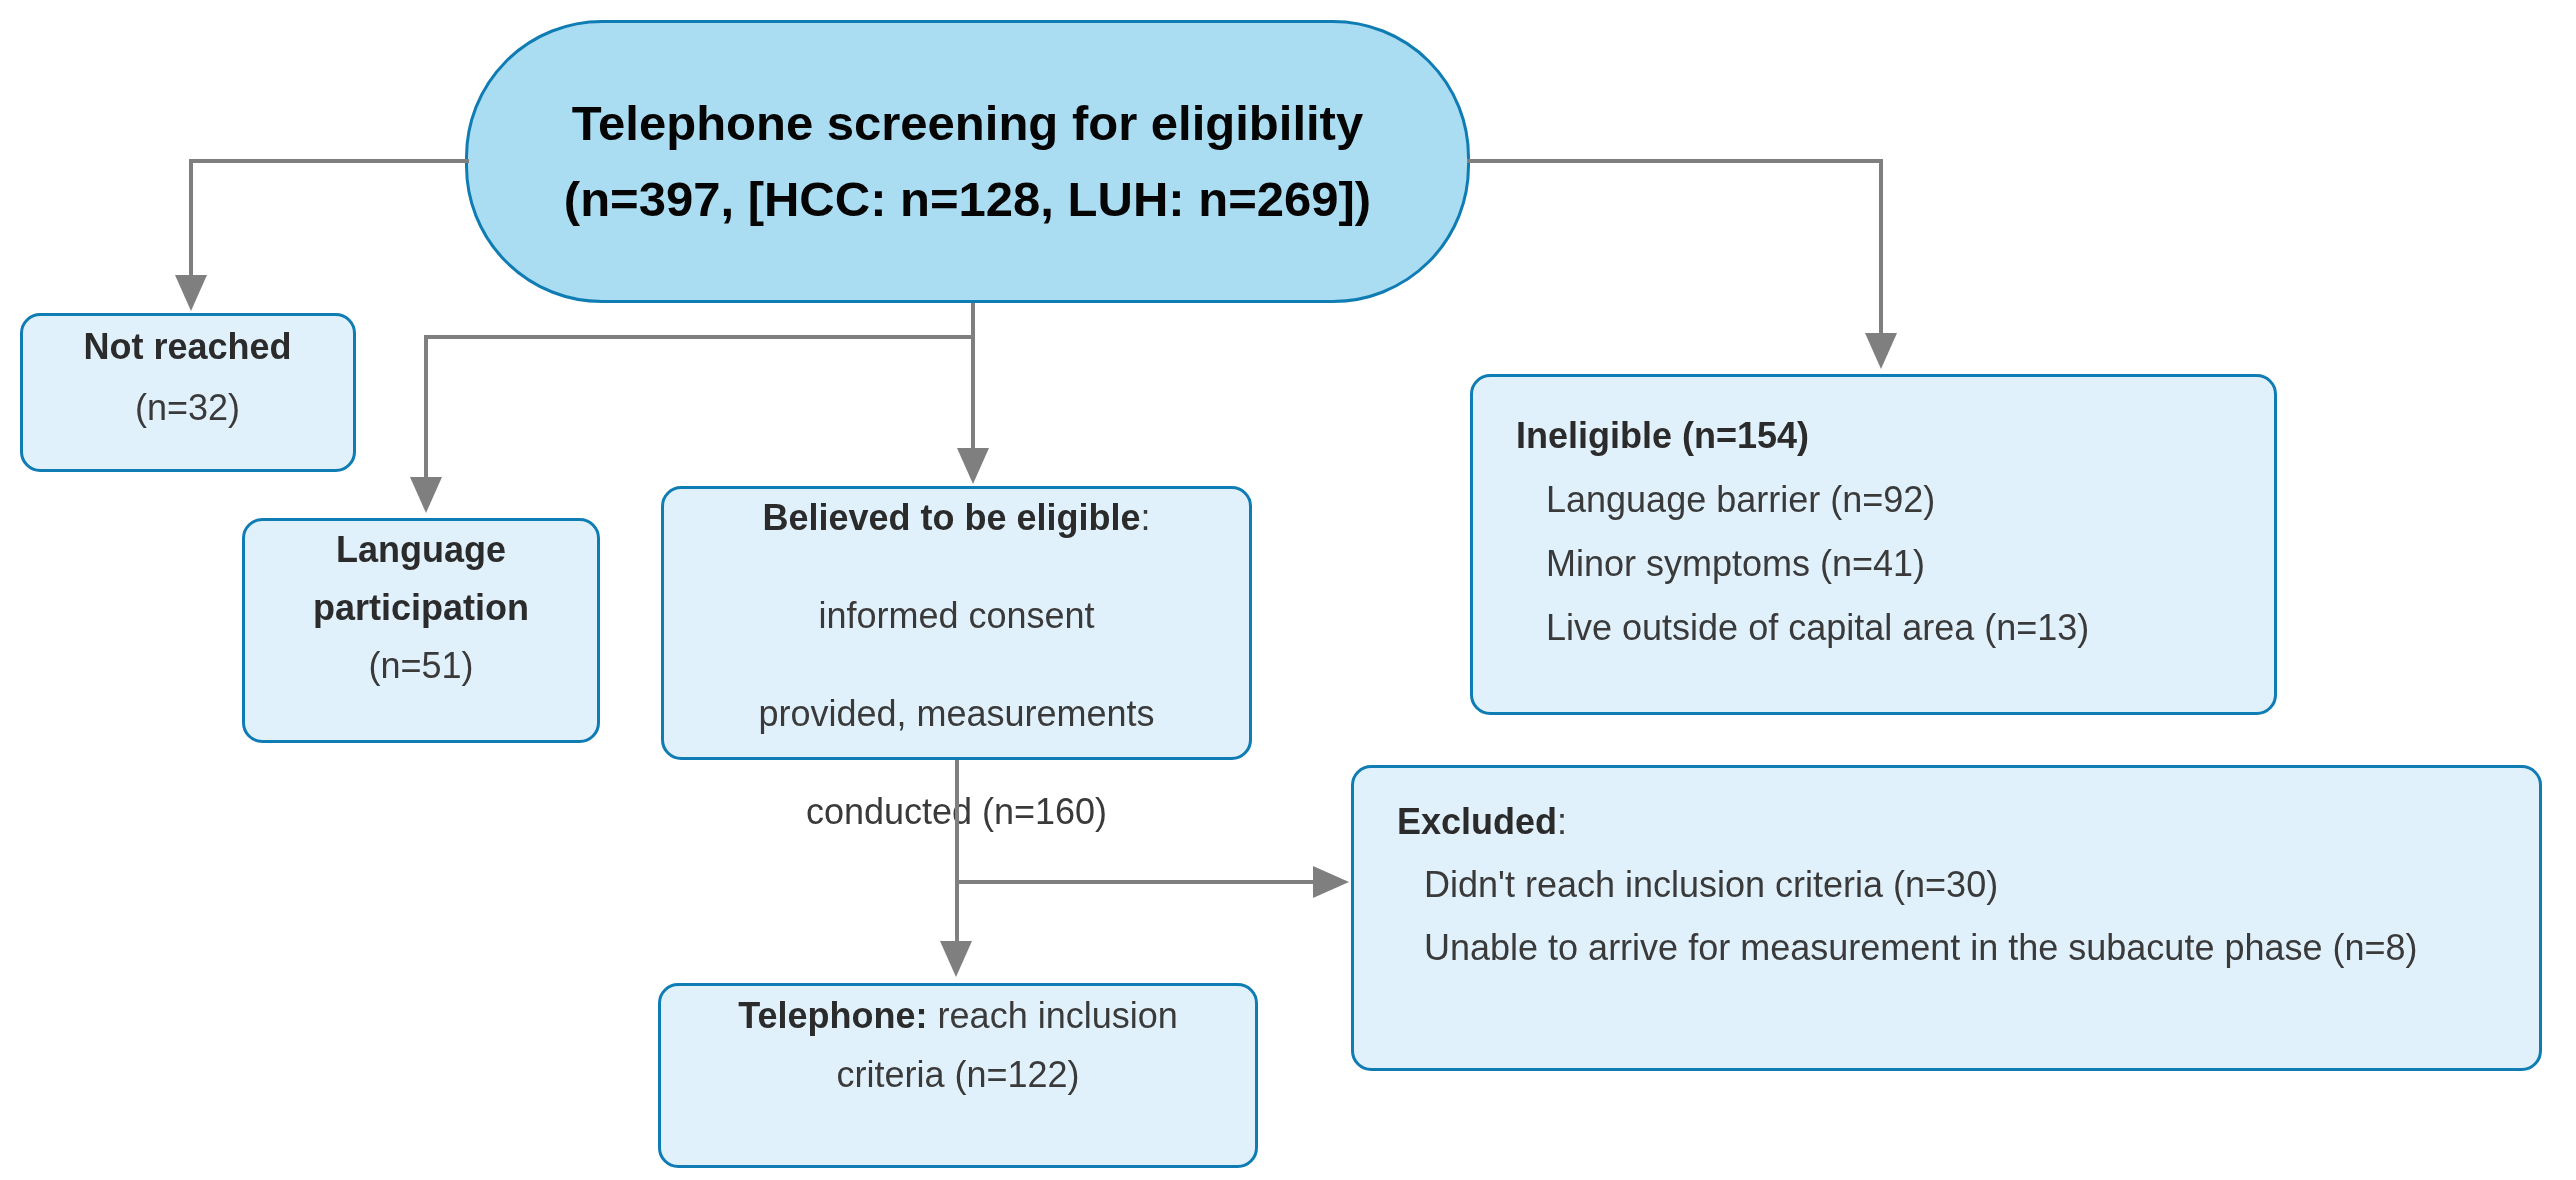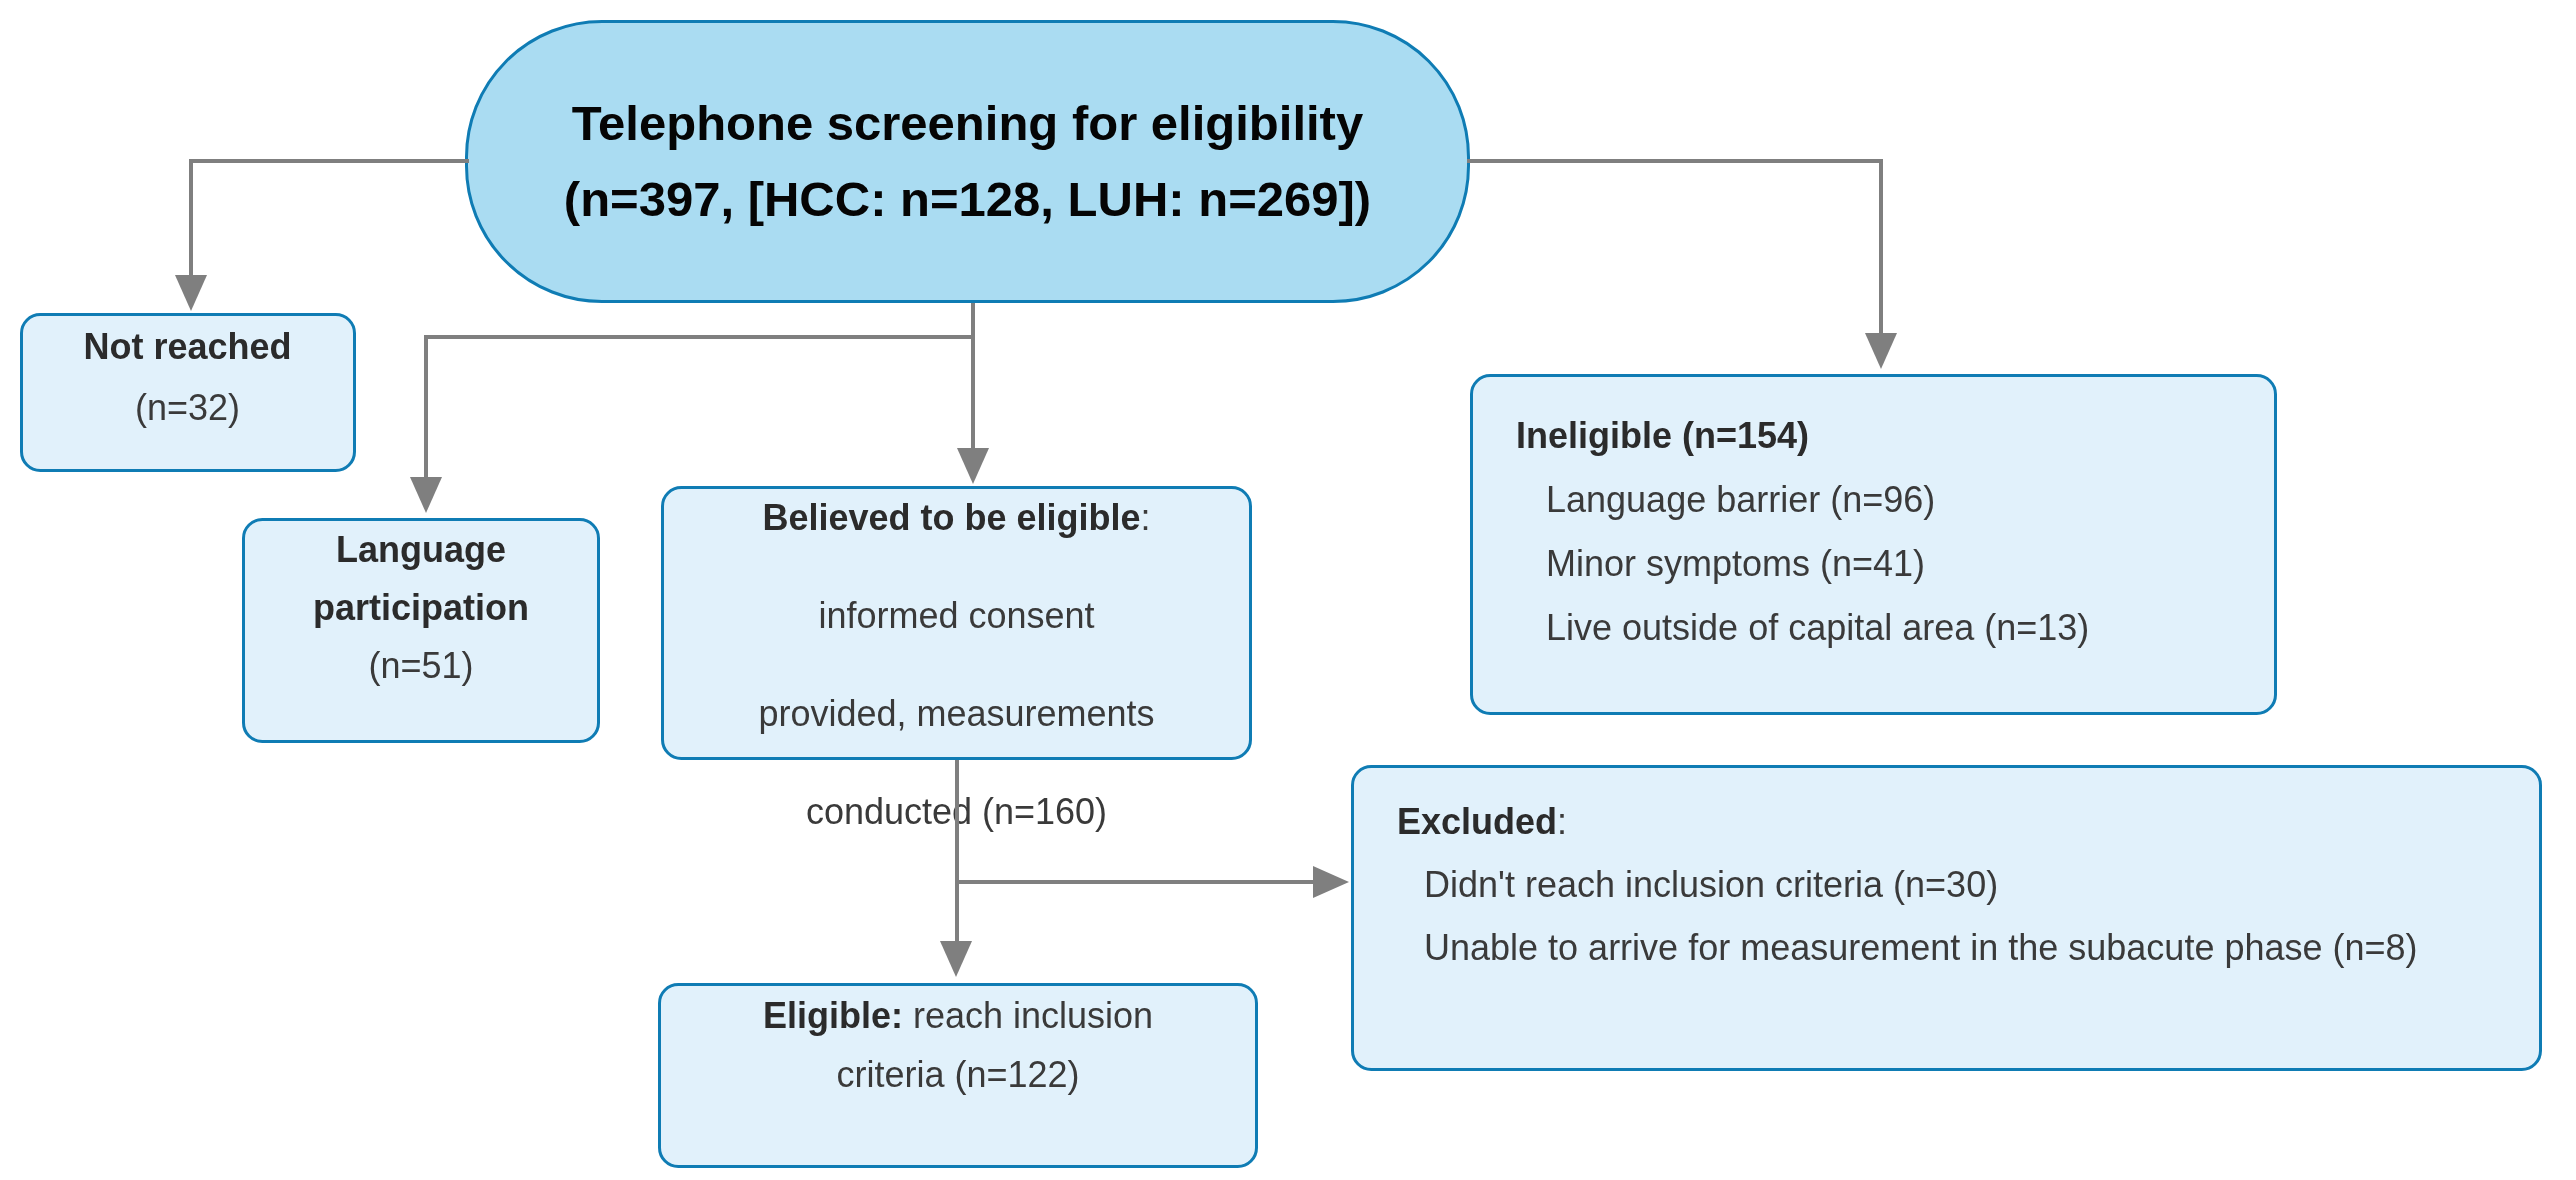--- a/index.html
+++ b/index.html
@@ -90,33 +90,33 @@
 
   <div class="node center believed">
     <div><span class="b">Believed to be eligible</span><span>:</span></div>
     <div>informed consent</div>
     <div>provided, measurements</div>
     <div>conducted (n=160)</div>
   </div>
 
   <div class="node ineligible">
     <div class="b">Ineligible (n=154)</div>
-    <div class="item">Language barrier (n=96)</div>
+    <div class="item">Language barrier (n=92)</div>
     <div class="item">Minor symptoms (n=41)</div>
     <div class="item">Live outside of capital area (n=13)</div>
   </div>
 
   <div class="node excluded">
     <div><span class="b">Excluded</span><span>:</span></div>
     <div class="item">Didn't reach inclusion criteria (n=30)</div>
     <div class="item">Unable to arrive for measurement in the subacute phase (n=8)</div>
   </div>
 
   <div class="node center eligible">
-    <div><span class="b">Eligible:</span><span> reach inclusion</span></div>
+    <div><span class="b">Telephone:</span><span> reach inclusion</span></div>
     <div>criteria (n=122)</div>
   </div>
 
   <div class="line l-a-h"></div>
   <div class="line l-a-v"></div>
   <div class="arrow-down ar-a"></div>
 
   <div class="line l-b-v1"></div>
   <div class="arrow-down ar-b1"></div>
   <div class="line l-b-h"></div>

